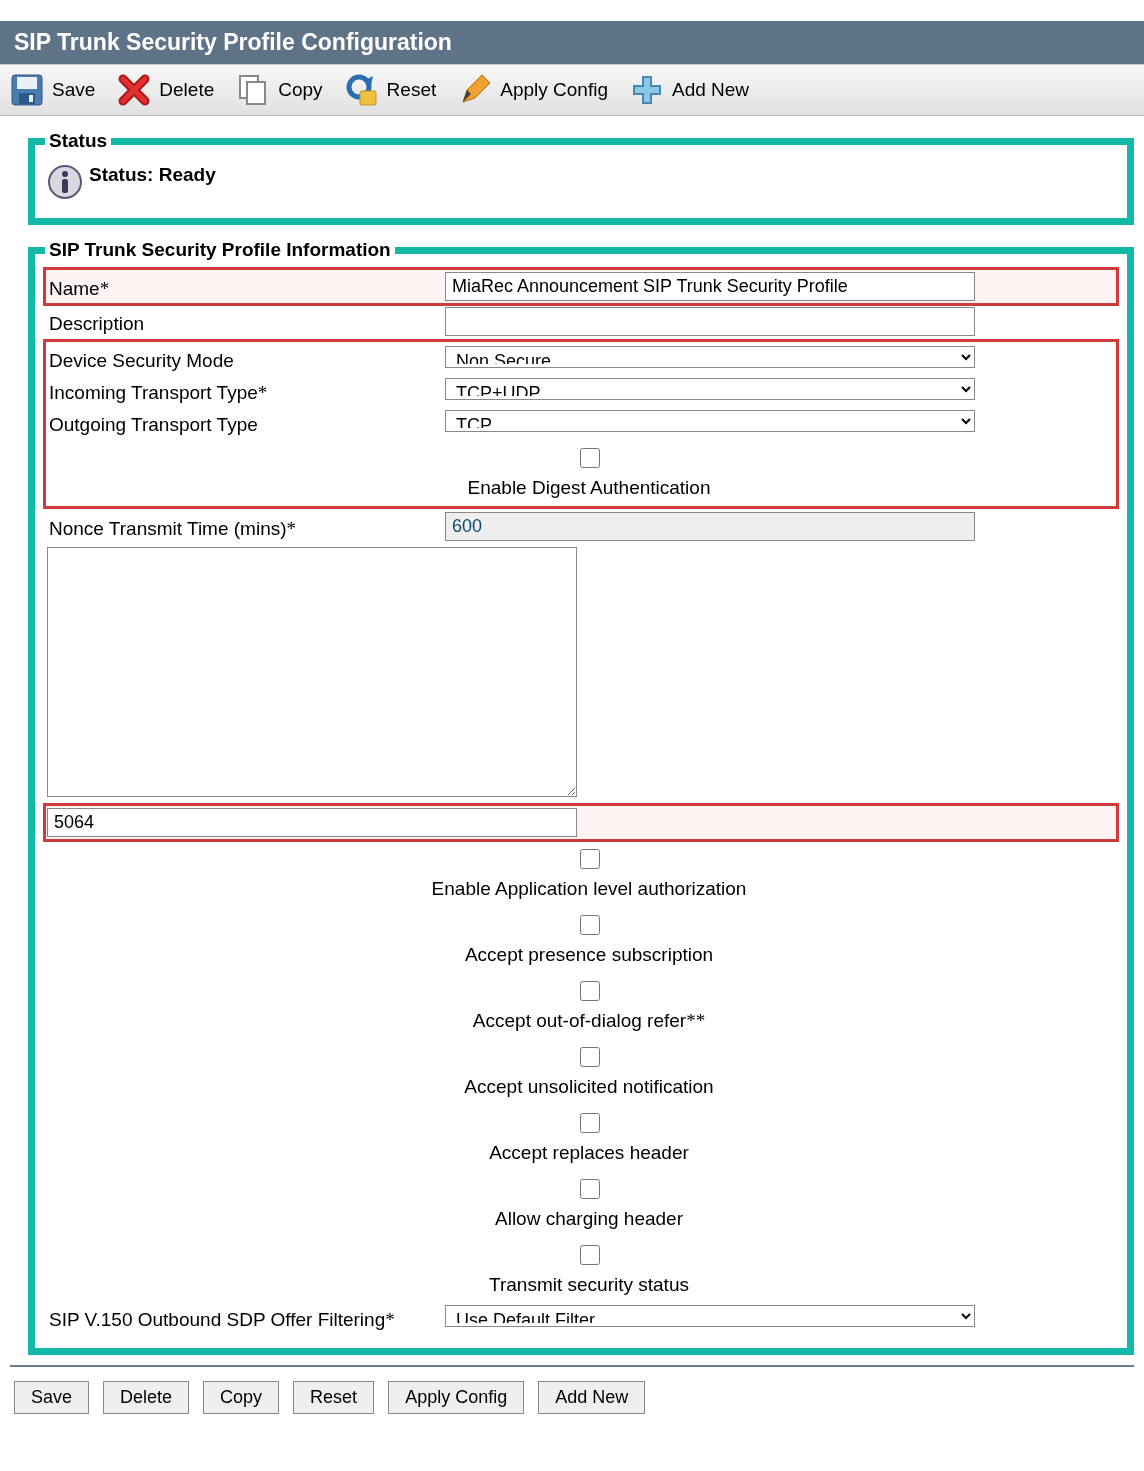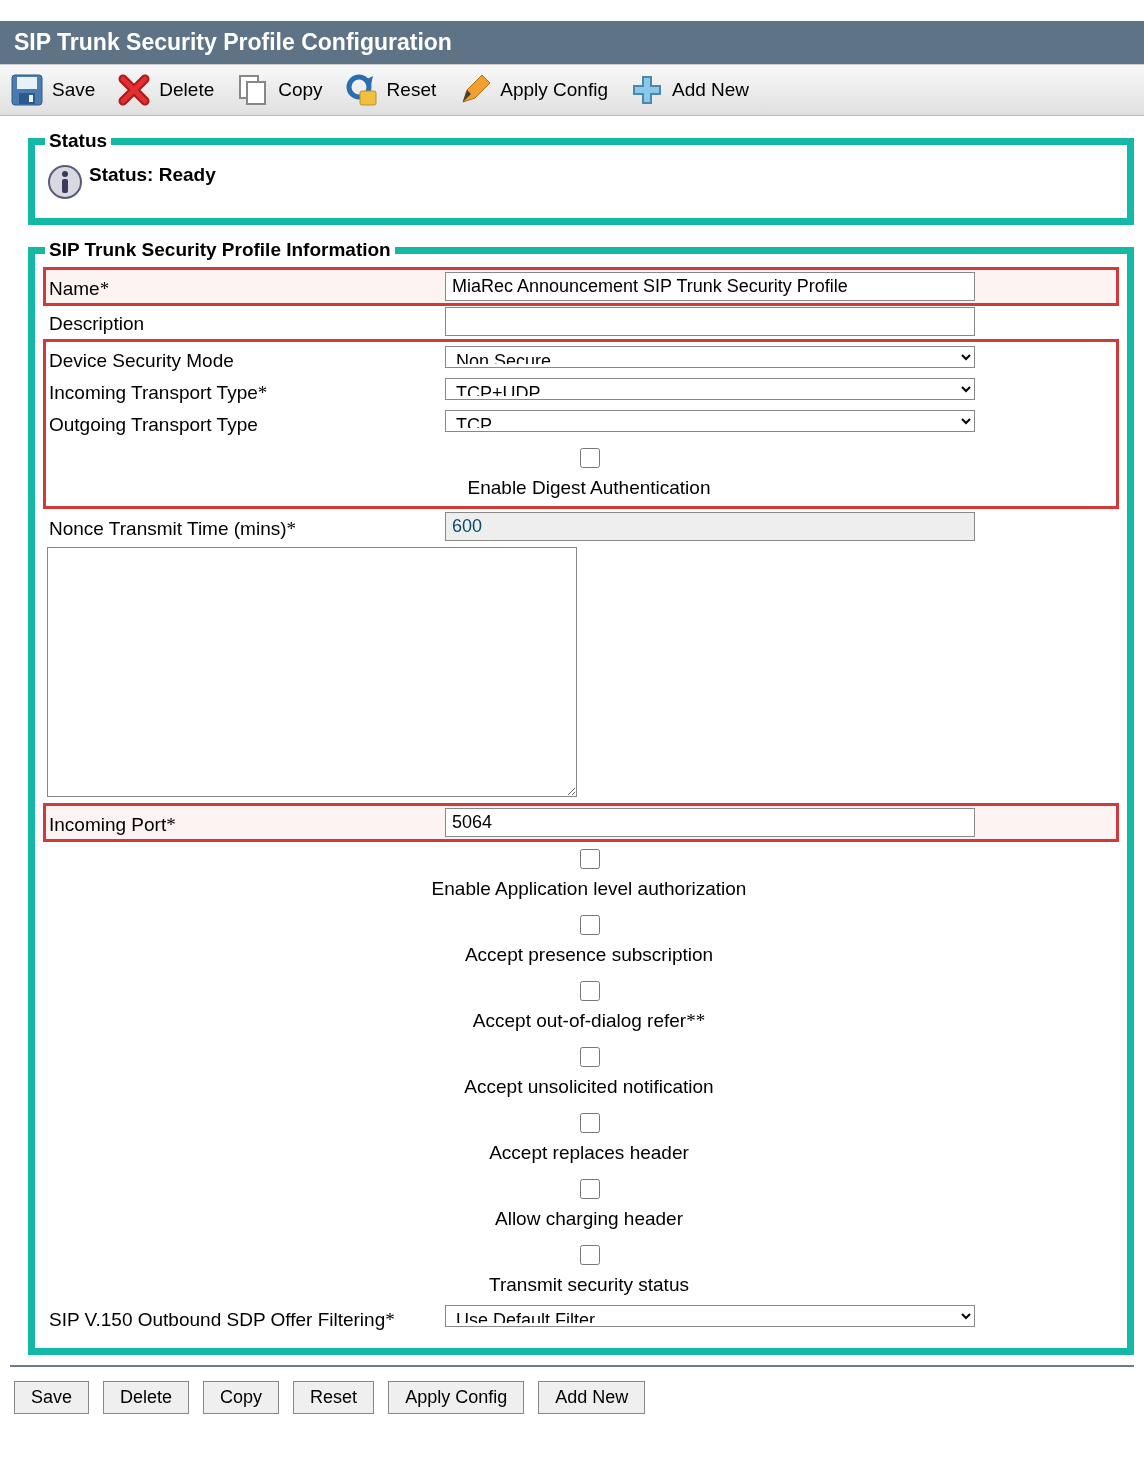--- a/index.html
+++ b/index.html
@@ -254,21 +254,20 @@
   <div class="form-row">
     <div class="form-label"><span>Nonce Transmit Time (mins)</span><span class="req">*</span></div>
     <div class="form-control"><input type="text" disabled="" value="600" style=""></div>
   </div>
 
   <div class="form-row">
     <div class="form-control"><textarea style=""></textarea></div>
   </div>
 
   <div class="form-row highlight">
-    <div class="form-label"><span>Incoming Port</span><span class="req">*</span></div>
     <div class="form-control"><input type="text" value="5064" style=""></div>
   </div>
 
   <div class="chk-row">
     <input type="checkbox" style="">
     <span>Enable Application level authorization</span>
   </div>
   <div class="chk-row">
     <input type="checkbox" style="">
     <span>Accept presence subscription</span>

